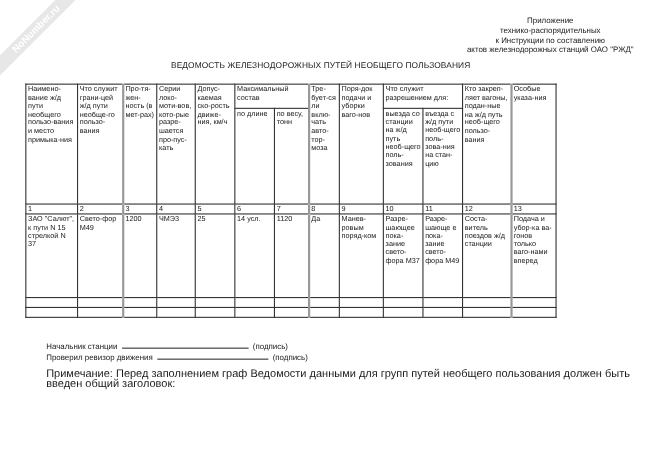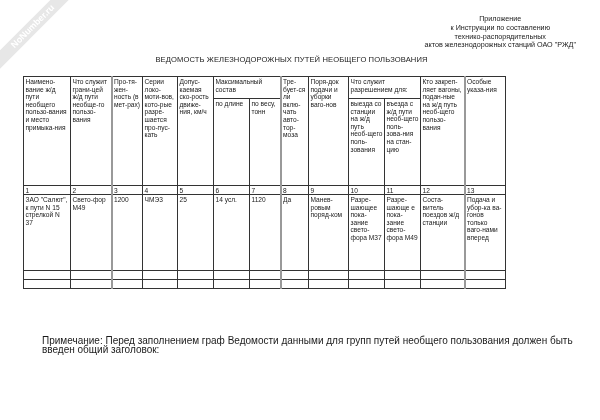--- a/index.html
+++ b/index.html
@@ -43,22 +43,22 @@
     position: absolute; left: 42px; top: 337px; font-size: 10px; line-height: 8.8px; width: 550px;
   }
 </style>
 </head>
 <body>
 
 <div class="ribbon">NoNumber.ru</div>
 
 <div class="appendix">
   <div>Приложение</div>
+  <div>технико-распорядительных</div>
   <div>к Инструкции по составлению</div>
-  <div>технико-распорядительных</div>
   <div>актов железнодорожных станций ОАО "РЖД"</div>
 </div>
 
 <div class="doc-title">ВЕДОМОСТЬ ЖЕЛЕЗНОДОРОЖНЫХ ПУТЕЙ НЕОБЩЕГО ПОЛЬЗОВАНИЯ</div>
 
 <table class="main">
   <colgroup>
     <col style="width:47px">
       <col style="width:41px">
       <col style="width:31px">
@@ -150,17 +150,27 @@
         <td></td>
         <td></td>
         <td></td>
         <td></td>
         <td class="dbl-left"></td>
   </tr>
 </tbody>
   </table>
 
 <div class="sign">
+  <div>
+    <span>Начальник станции</span>
+    <span class="line"></span>
+    <span>(подпись)</span>
+  </div>
+  <div>
+    <span>Проверил ревизор движения</span>
+    <span class="line l2"></span>
+    <span>(подпись)</span>
+  </div>
 </div>
 
 <div class="note">
   <div>Примечание: Перед заполнением граф Ведомости данными для групп путей необщего пользования должен быть введен общий заголовок:</div>
 </div>
 
 </body></html>

